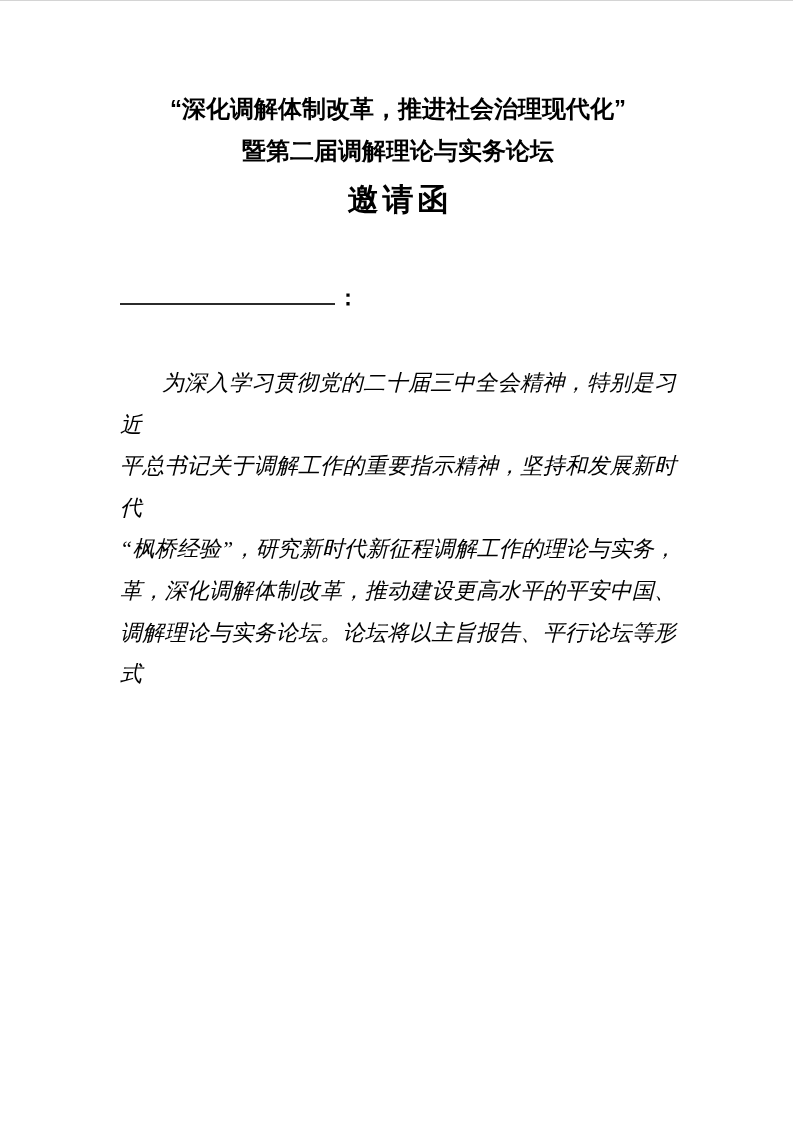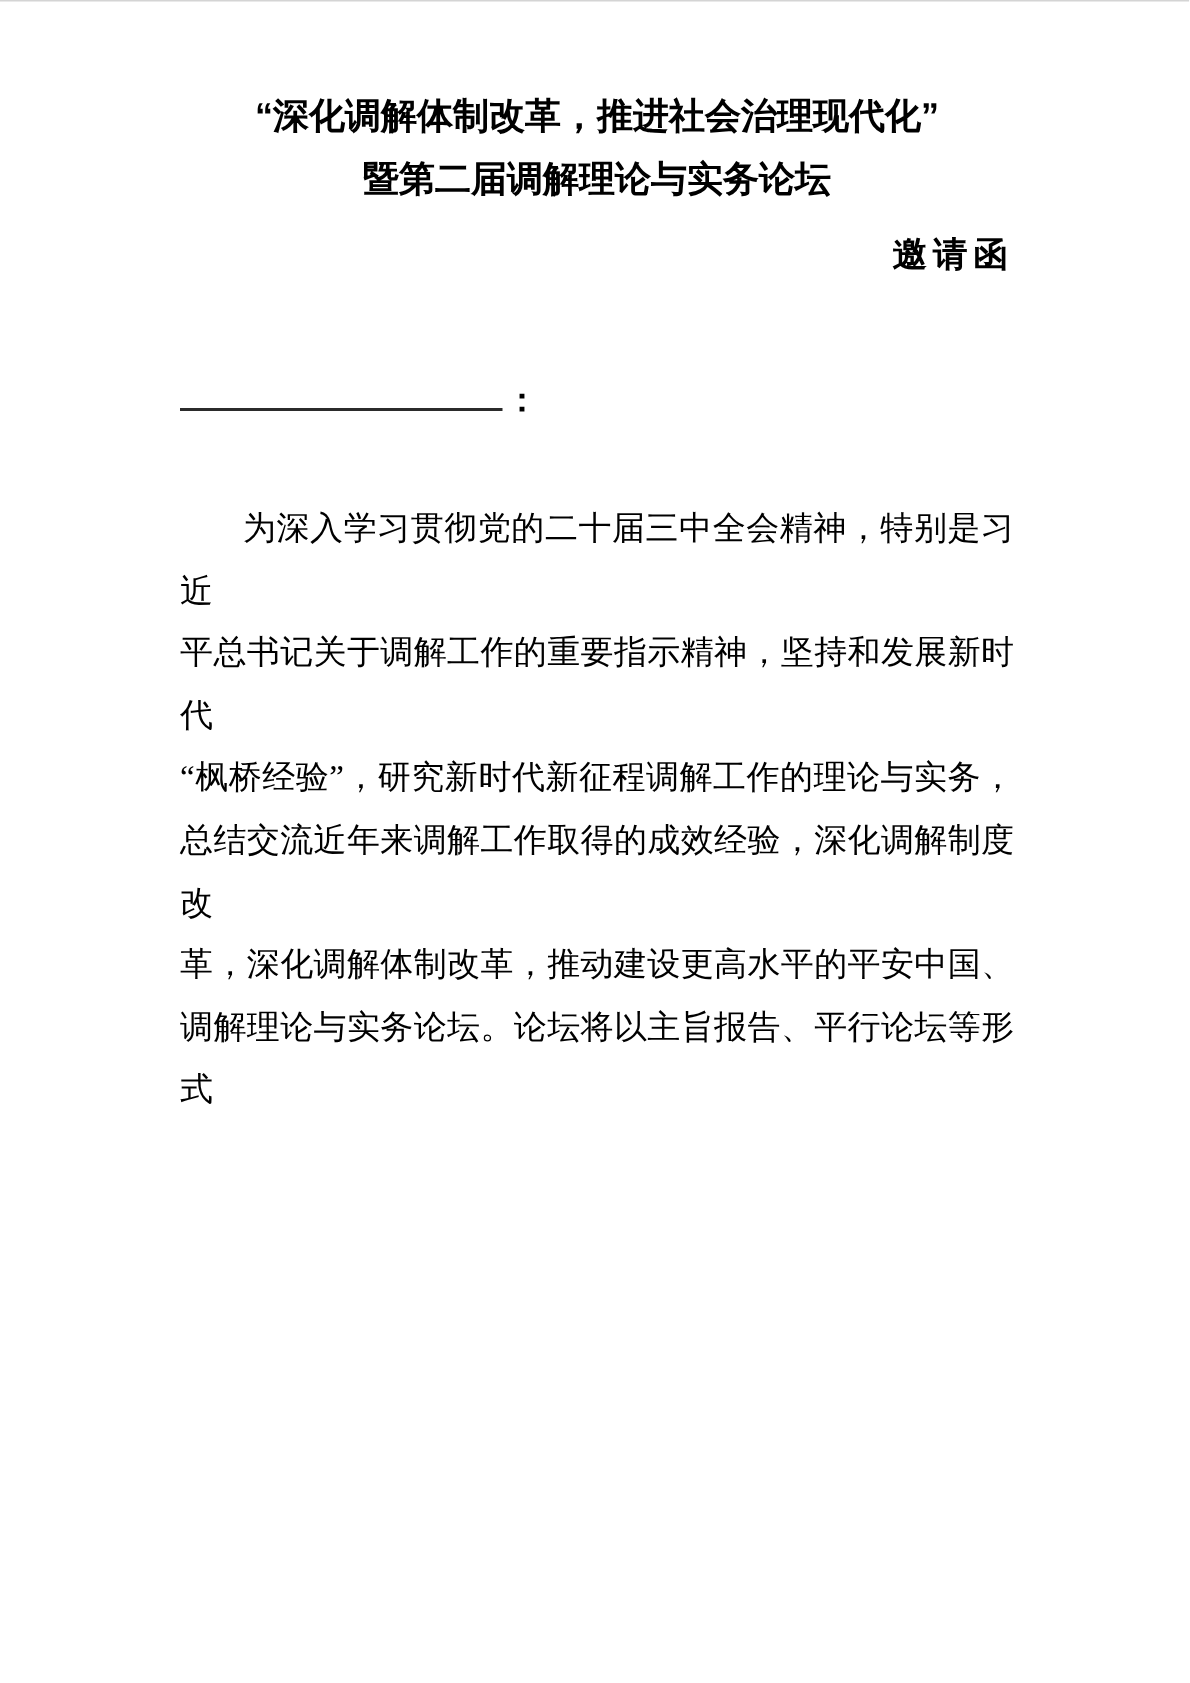--- a/index.html
+++ b/index.html
@@ -17,37 +17,36 @@
     overflow: hidden;
   }
   .top-edge {
     height: 1px;
     background: #d4d4d4;
   }
   .content {
     padding: 0 117px 0 120px;
   }
   .title-block {
-    padding-top: 56px;
+    padding-top: 87px;
     text-align: center;
     font-family: "Liberation Sans", sans-serif;
     font-weight: bold;
   }
   .title-line {
     font-size: 24px;
     line-height: 42px;
     white-space: nowrap;
   }
   .doc-title {
-    font-size: 23px;
+    font-size: 31px;
     line-height: 56px;
     letter-spacing: 4px;
     text-indent: 4px;
     font-weight: bold;
-    text-align: right;
   }
   .salutation {
     margin-top: 49px;
     font-size: 22px;
     line-height: 42px;
     font-weight: bold;
     font-family: "Liberation Sans", sans-serif;
   }
   .blank-underline {
     display: inline-block;
@@ -60,20 +59,21 @@
   }
   .body-paragraph {
     margin-top: 43px;
     font-family: "Liberation Serif", serif;
     font-size: 22px;
     line-height: 41.6px;
   }
   .body-line {
     text-align: justify;
     text-align-last: justify;
+    font-style: italic;
   }
   .body-line:first-child {
     text-indent: 42px;
   }
   .body-line:last-child {
     text-align-last: left;
   }
 </style>
 </head>
 <body>
@@ -89,19 +89,18 @@
     </div>
 
     <div class="salutation">
       <span class="blank-underline"></span><span class="colon">：</span>
     </div>
 
     <div class="body-paragraph">
         <div class="body-line">为深入学习贯彻党的二十届三中全会精神，特别是习近</div>
         <div class="body-line">平总书记关于调解工作的重要指示精神，坚持和发展新时代</div>
         <div class="body-line">“枫桥经验”，研究新时代新征程调解工作的理论与实务，</div>
-        <div class="body-line">总结交流近年来调解工作取得的成效经验，深化调解制度改</div>
         <div class="body-line">革，深化调解体制改革，推动建设更高水平的平安中国、</div>
         <div class="body-line">调解理论与实务论坛。论坛将以主旨报告、平行论坛等形式</div>
       </div>
 
   </div>
 </div>
 
 </body></html>

